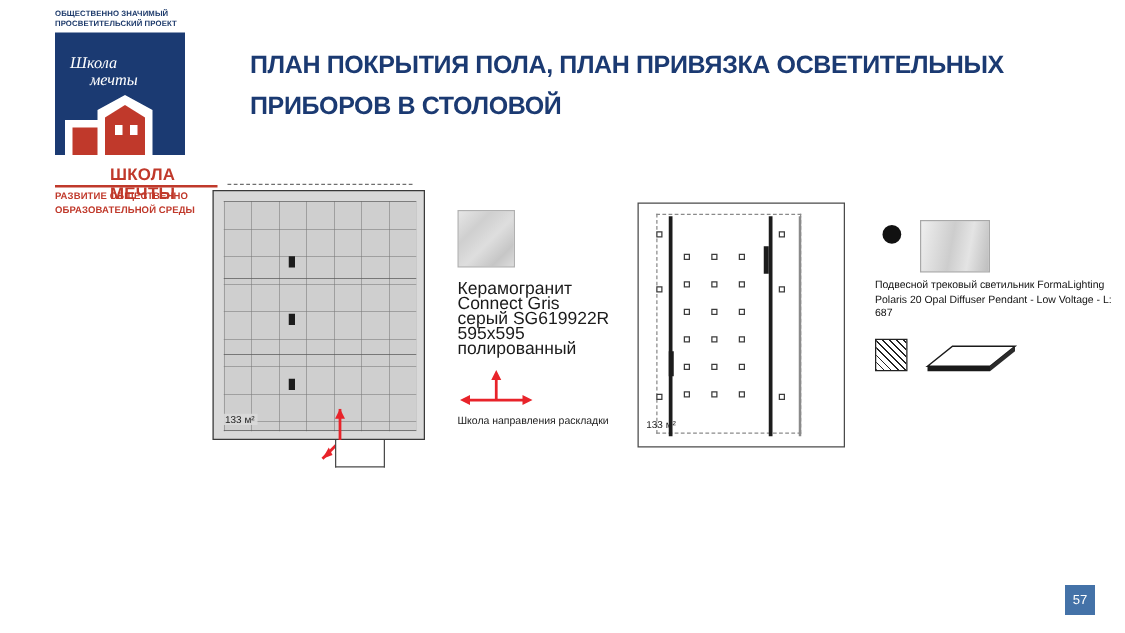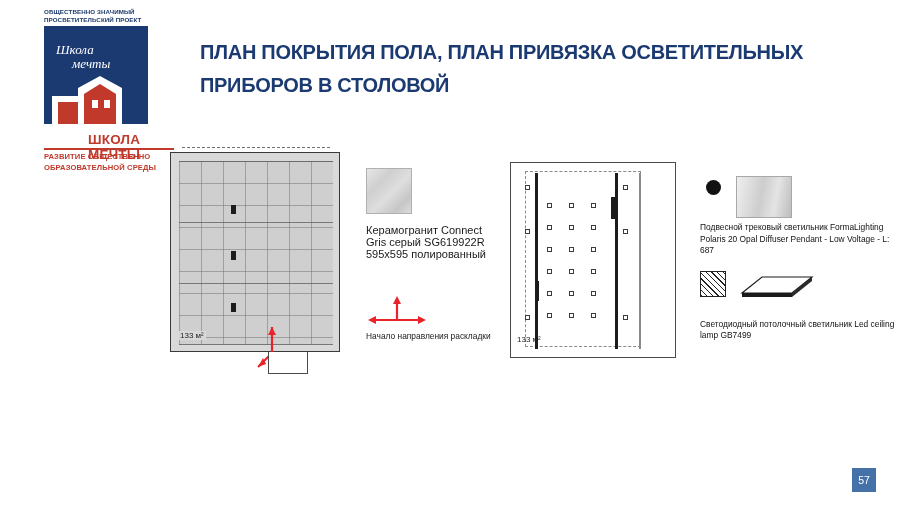--- a/index.html
+++ b/index.html
@@ -158,21 +158,21 @@
   }
   #tile-swatch {
     width: 46px; height: 46px;
     background:
       linear-gradient(135deg, #e6e6e6 0%, #cfcfcf 30%, #dedede 55%, #c6c6c6 80%, #dcdcdc 100%);
     border: 0.8px solid #b0b0b0;
   }
   #tile-caption {
     margin-top: 10px;
     width: 126px;
-    font-size: 11px;
+    font-size: 14px;
     line-height: 12px;
     color: #1a1a1a;
   }
   #arrow-legend {
     position: absolute;
     left: 0; top: 126px;
     width: 62px; height: 34px;
   }
   #arrow-caption {
     position: absolute;
@@ -353,21 +353,21 @@
 
     <svg id="arrow-legend" viewBox="0 0 62 34">
       <g stroke="#e8232a" stroke-width="2.2" fill="none">
         <line x1="31" y1="26" x2="31" y2="6"></line>
         <line x1="6" y1="26" x2="56" y2="26"></line>
       </g>
       <polygon points="31,2 27,10 35,10" fill="#e8232a"></polygon>
       <polygon points="2,26 10,22 10,30" fill="#e8232a"></polygon>
       <polygon points="60,26 52,22 52,30" fill="#e8232a"></polygon>
     </svg>
-    <div id="arrow-caption">Начало направления раскладки</div>
+    <div id="arrow-caption">Школа направления раскладки</div>
   </div>
 
   <div id="plan-right">
     <div id="plan-right-outline">
       <div id="plan-right-inner"></div>
 
       <div class="vwall" style="left:24px; top:10px; height:176px;"></div>
       <div class="vwall" style="left:104px; top:10px; height:176px;"></div>
       <div class="vwall" style="left:128px; top:10px; height:176px; width:2px; background:#8a8a8a;"></div>
       <div class="vwall" style="left:100px; top:34px; height:22px; width:4px;"></div>
@@ -410,18 +410,17 @@
     <div id="pendant-caption">Подвесной трековый светильник FormaLighting Polaris 20 Opal Diffuser Pendant - Low Voltage - L: 687</div>
 
     <div id="ceiling-row">
       <div id="ceiling-hatch"></div>
       <svg id="ceiling-panel" viewBox="0 0 74 30">
         <polygon points="2,20 22,4 72,4 52,20" fill="#ffffff" stroke="#1a1a1a" stroke-width="1.2"></polygon>
         <polygon points="2,20 52,20 52,24 2,24" fill="#1a1a1a"></polygon>
         <polygon points="52,20 72,4 72,8 52,24" fill="#2b2b2b"></polygon>
       </svg>
     </div>
-    <div id="ceiling-caption">Светодиодный потолочный светильник Led ceiling lamp GB7499</div>
   </div>
 
   <div id="page-badge">57</div>
 
 </div>
 
 </body></html>

